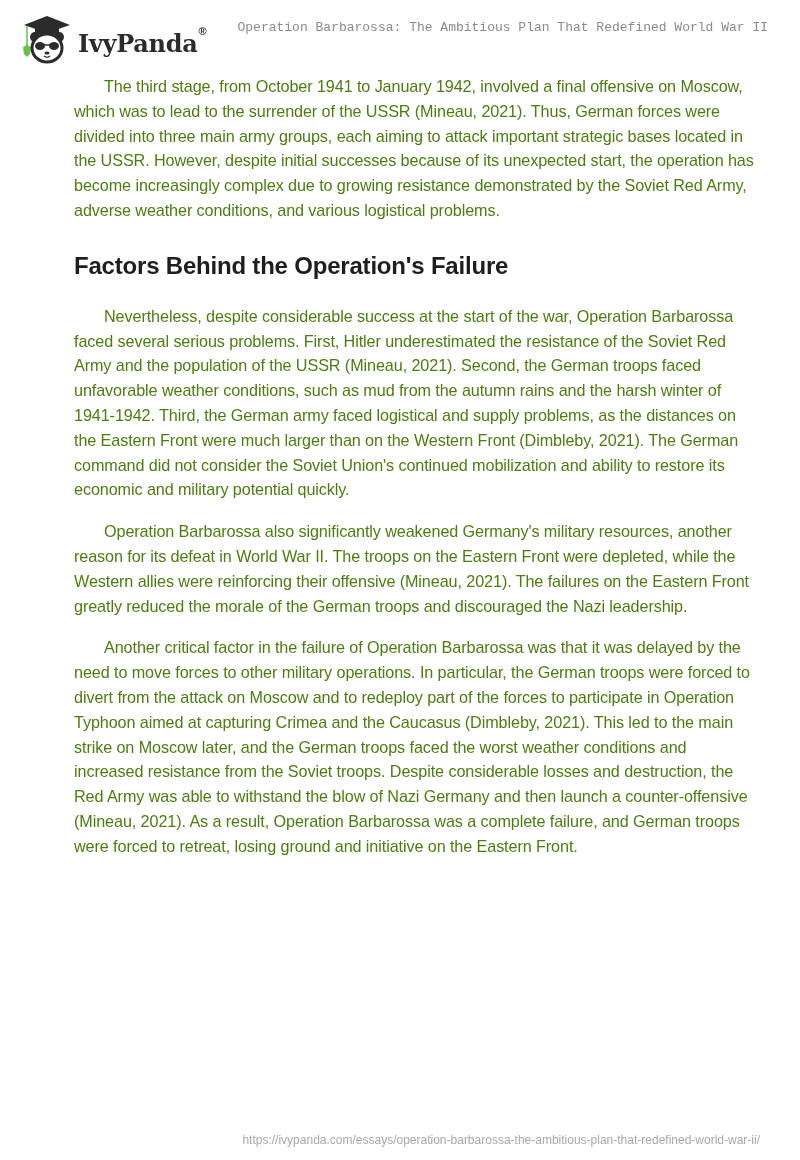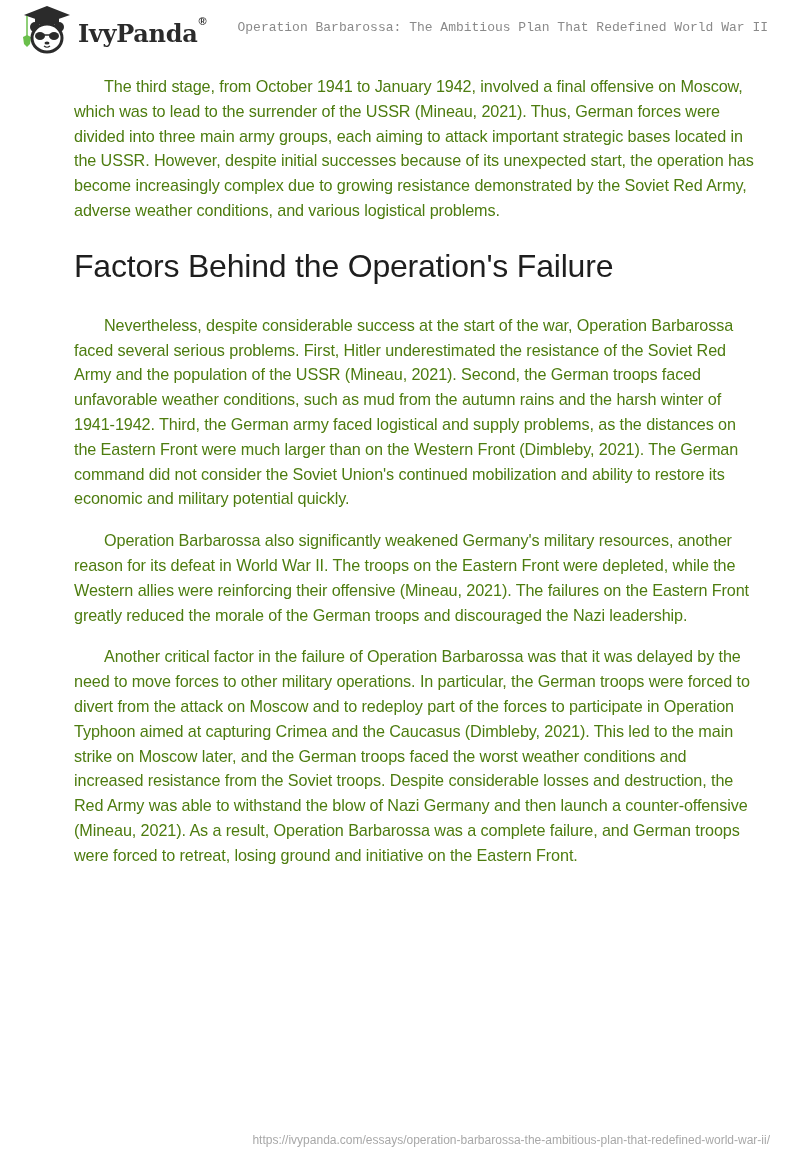--- a/index.html
+++ b/index.html
@@ -18,21 +18,21 @@
   .header {
     position: absolute;
     top: 0;
     left: 0;
     width: 800px;
     height: 64px;
   }
   .logo {
     position: absolute;
     left: 18px;
-    top: 4px;
+    top: 14px;
     display: flex;
     align-items: center;
     text-decoration: none;
   }
   .logo-mark {
     width: 58px;
     height: 50px;
     position: relative;
   }
   .logo-text {
@@ -71,30 +71,30 @@
   }
   .para {
     font-size: 16.2px;
     line-height: 24.8px;
     margin: 0 0 17px 0;
     text-indent: 30px;
     color: #4d7c0f;
     letter-spacing: -0.1px;
   }
   .heading {
-    font-size: 32px;
-    font-weight: normal;
+    font-size: 24px;
+    font-weight: bold;
     color: #1e1e1e;
-    margin: 26px 0 30px 0;
+    margin: 26px 0 21px 0;
     line-height: 34px;
     letter-spacing: -0.2px;
   }
   .footer-url {
     position: absolute;
-    right: 30px;
+    right: 40px;
     top: 1133px;
     font-size: 12px;
     color: #a8a8a8;
     white-space: nowrap;
   }
 </style>
 </head>
 <body>
 
 <div class="header">

